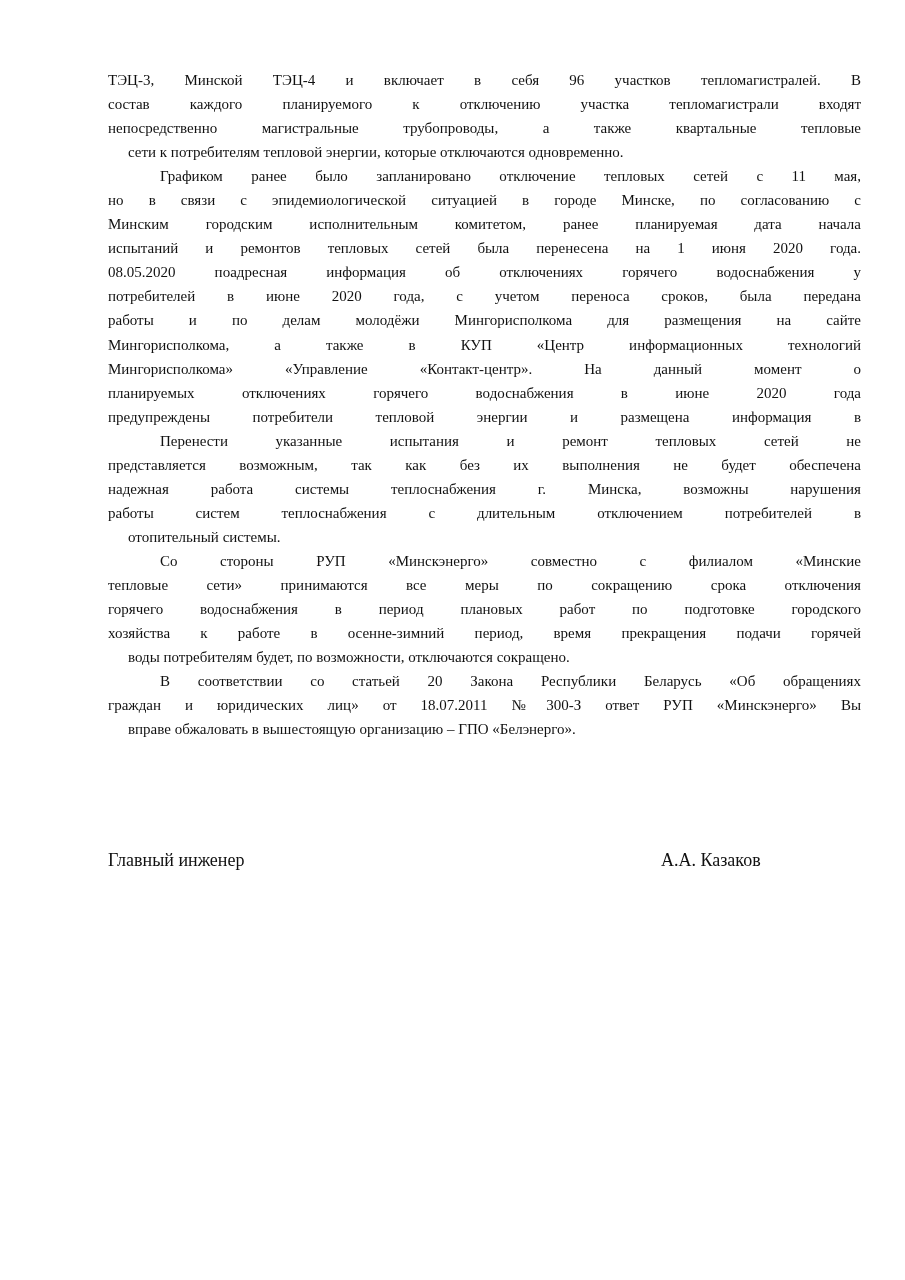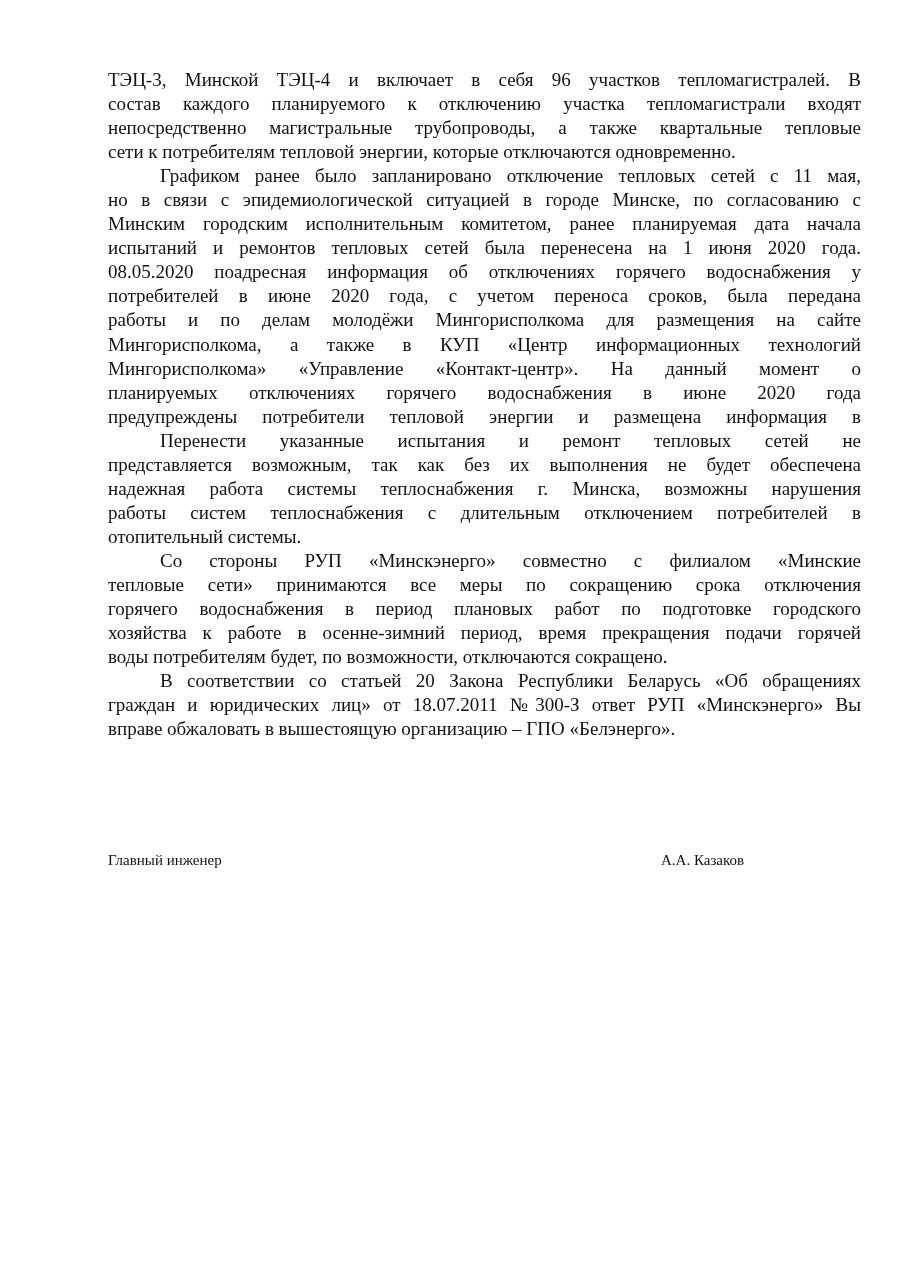--- a/index.html
+++ b/index.html
@@ -12,46 +12,47 @@
       height: 1280px;
       position: relative;
       overflow: hidden;
     }
     .page {
       position: absolute;
       left: 108px;
       top: 68px;
       width: 753px;
       font-family: "Liberation Serif", "DejaVu Serif", serif;
-      font-size: 19px;
+      font-size: 15px;
       line-height: 24.05px;
       color: #111111;
     }
     .para {
       margin: 0;
       text-align: justify;
       text-indent: 0;
     }
     .line {
       display: block;
       text-align: justify;
       text-align-last: justify;
       white-space: normal;
     }
     .line.last {
       text-align-last: left;
+      margin-left: 20px;
     }
     .signature {
       position: absolute;
       left: 108px;
       top: 848px;
       width: 753px;
       height: 26px;
       font-family: "Liberation Serif", "DejaVu Serif", serif;
-      font-size: 15px;
+      font-size: 18px;
       line-height: 24px;
       color: #111111;
     }
     .sig-title {
       position: absolute;
       left: 0;
       top: 0;
     }
     .sig-name {
       position: absolute;

